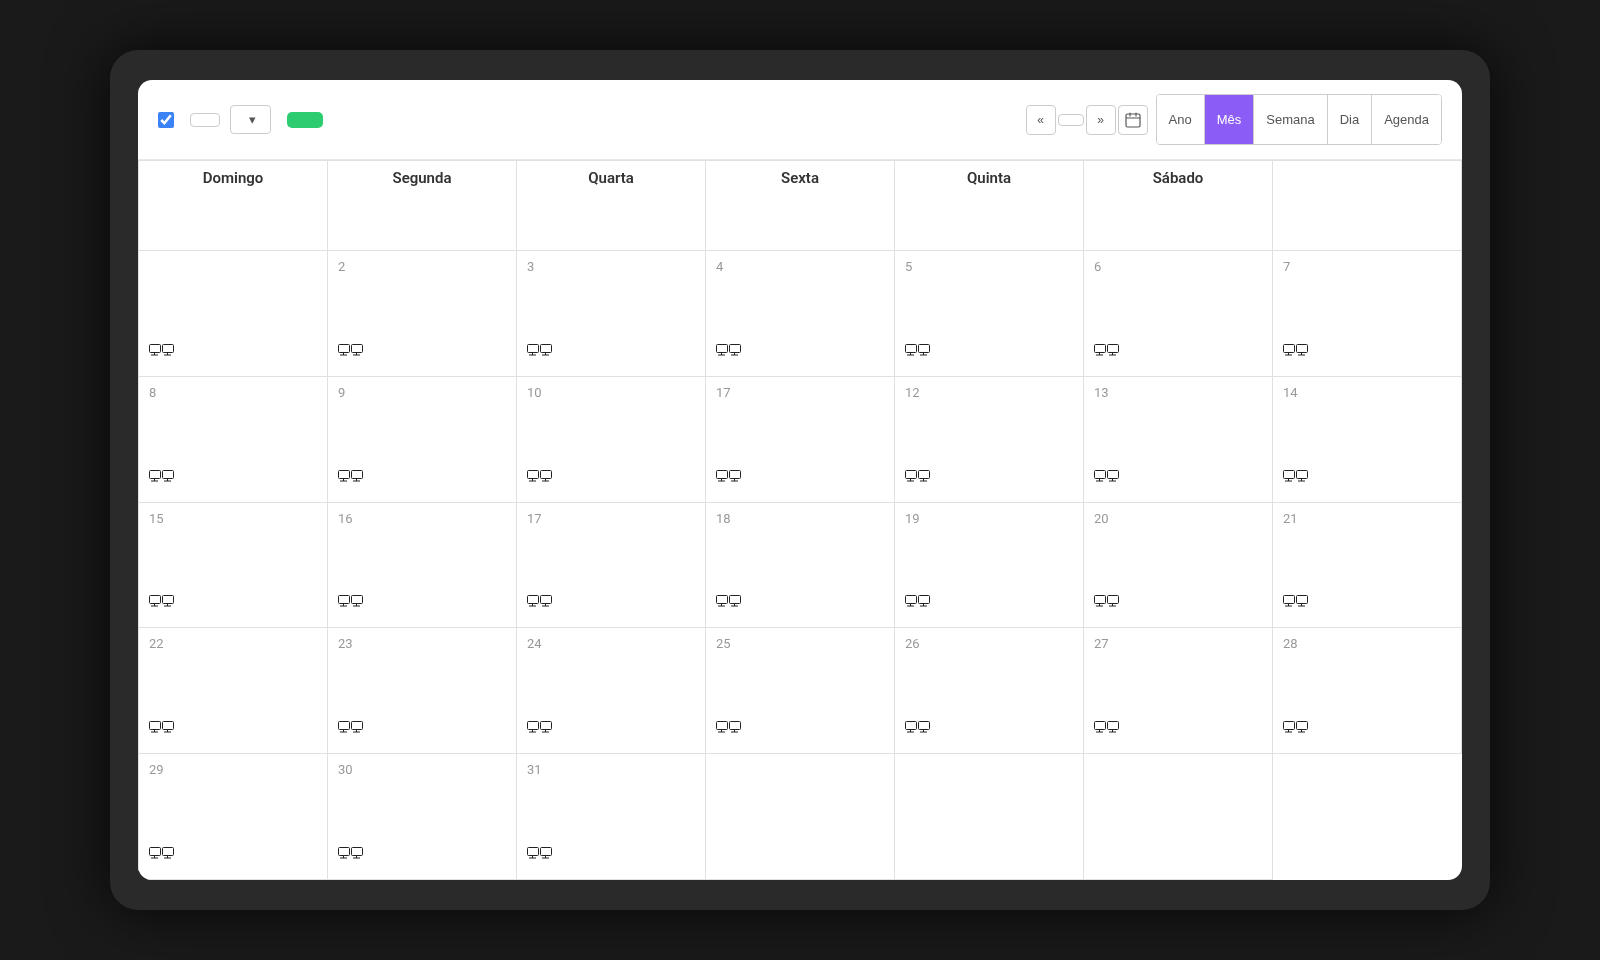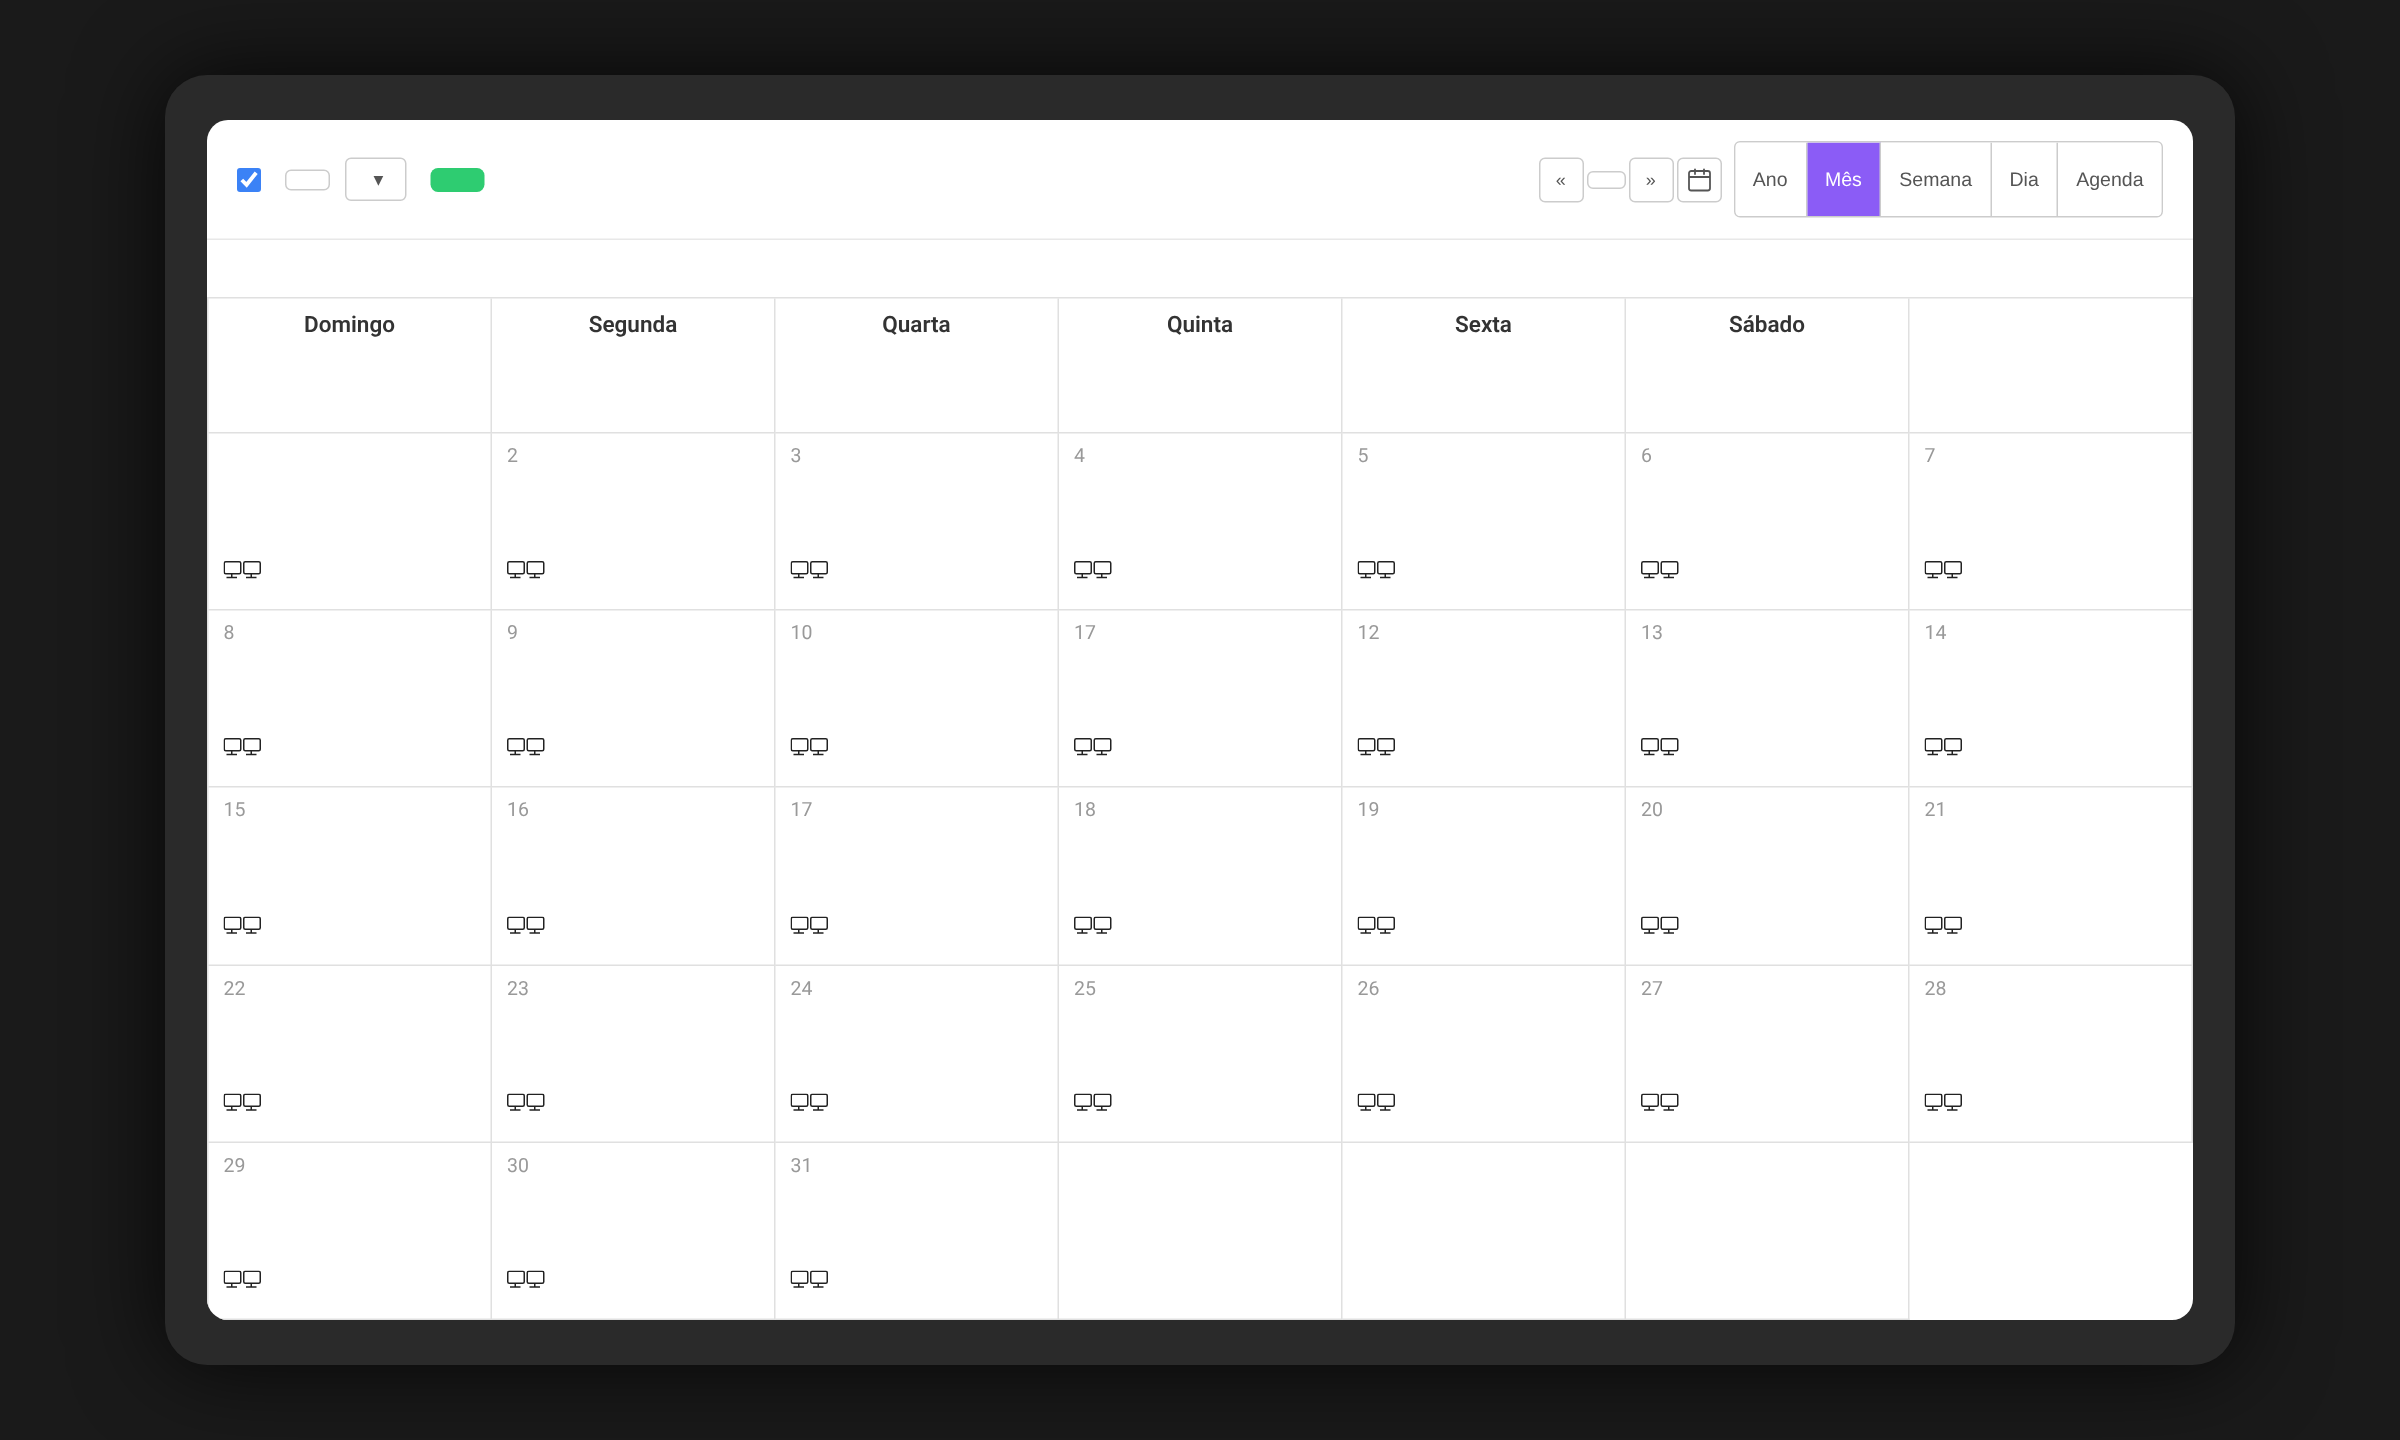--- a/index.html
+++ b/index.html
@@ -157,21 +157,21 @@
 
     .view-btn.active {
       background: #8b5cf6;
       color: #fff;
     }
 
     
     .calendar-area {
       flex: 1;
       display: flex;
-      flex-direction: column;
+      flex-direction: row;
       overflow: hidden;
     }
 
     .calendar-title {
       text-align: center;
       font-size: 26px;
       font-weight: 400;
       padding: 22px 0 16px;
       color: #222;
     }
@@ -270,22 +270,22 @@
     </div>
 
     <div class="calendar-area">
       <div class="calendar-title"></div>
 
       <div class="calendar-grid" id="cal-grid">
 
         <div class="day-header">Domingo</div>
         <div class="day-header">Segunda</div>
         <div class="day-header">Quarta</div>
+        <div class="day-header">Sexta</div>
         <div class="day-header">Quinta</div>
-        <div class="day-header">Sexta</div>
         <div class="day-header">Sábado</div>
       <div class="cal-cell"></div>
           <div class="cal-cell">
             <div class="monitor-icon">
               <svg viewBox="0 0 28 22" fill="none" xmlns="http://www.w3.org/2000/svg">
     <rect x="0.5" y="0.5" width="11" height="8" rx="1" stroke="#222" stroke-width="1"></rect>
     <line x1="5.5" y1="8.5" x2="5.5" y2="11" stroke="#222" stroke-width="1"></line>
     <line x1="2" y1="11" x2="9" y2="11" stroke="#222" stroke-width="1"></line>
     <rect x="13.5" y="0.5" width="11" height="8" rx="1" stroke="#222" stroke-width="1"></rect>
     <line x1="18.5" y1="8.5" x2="18.5" y2="11" stroke="#222" stroke-width="1"></line>

